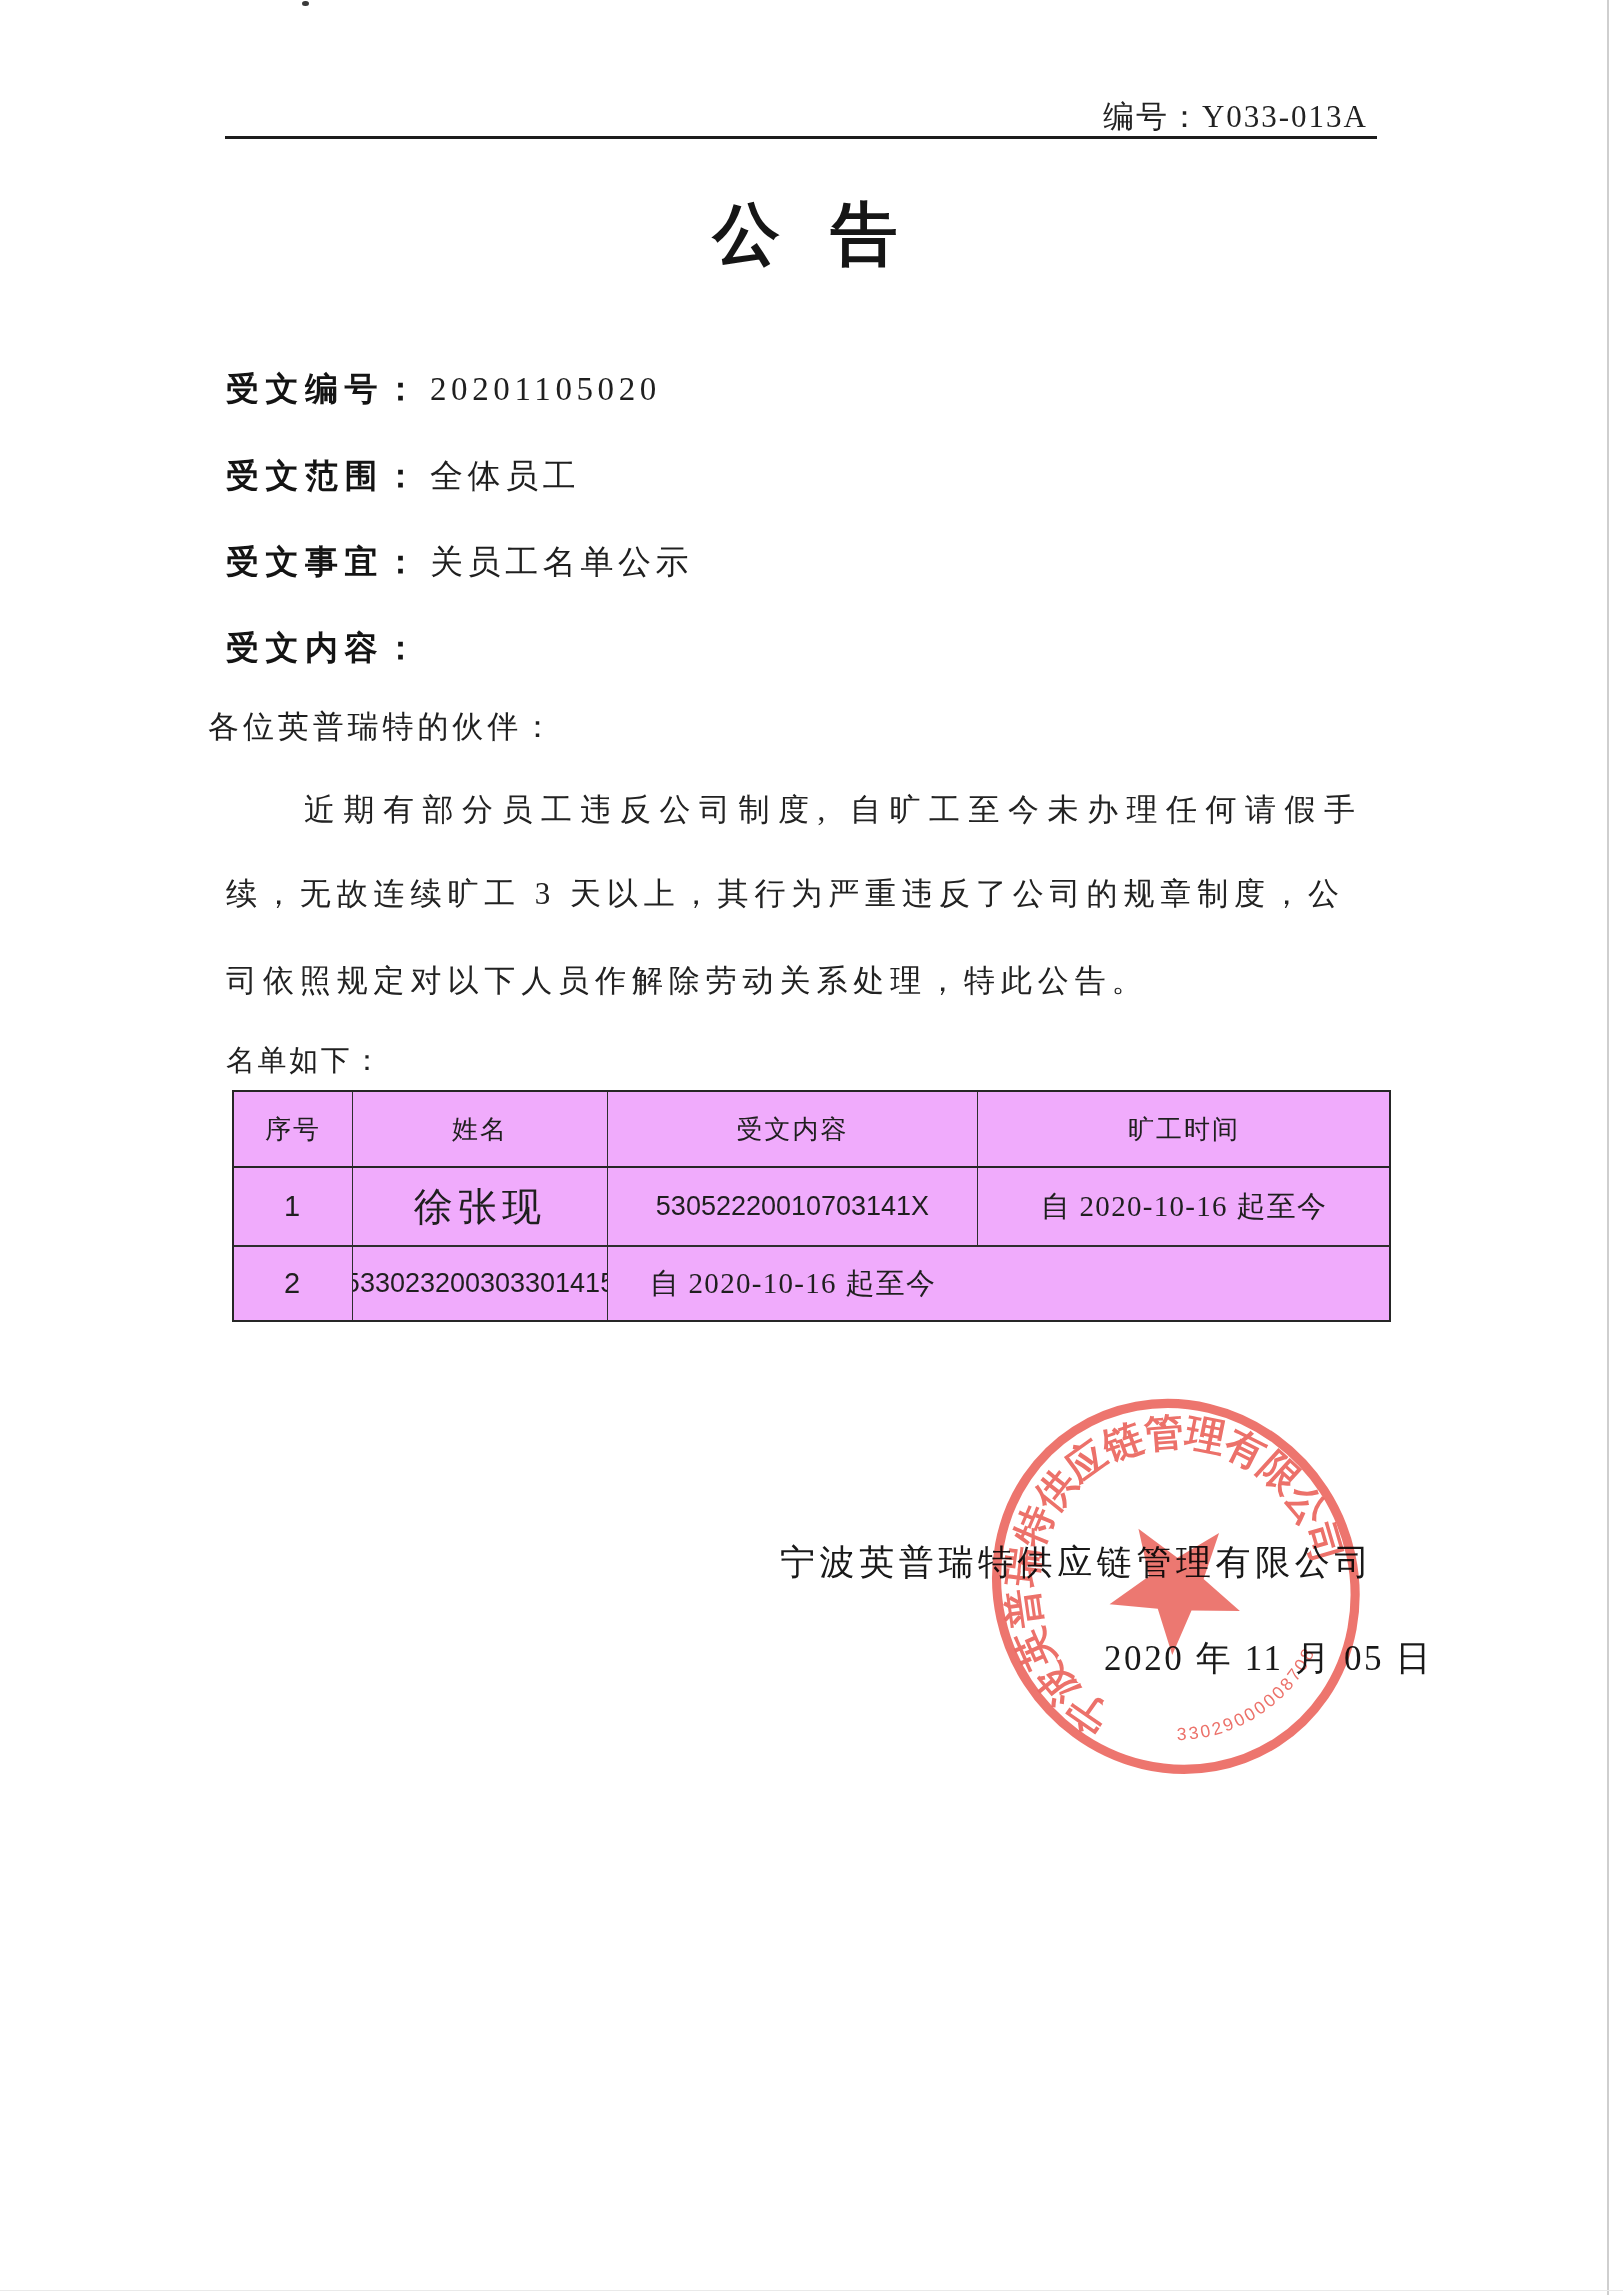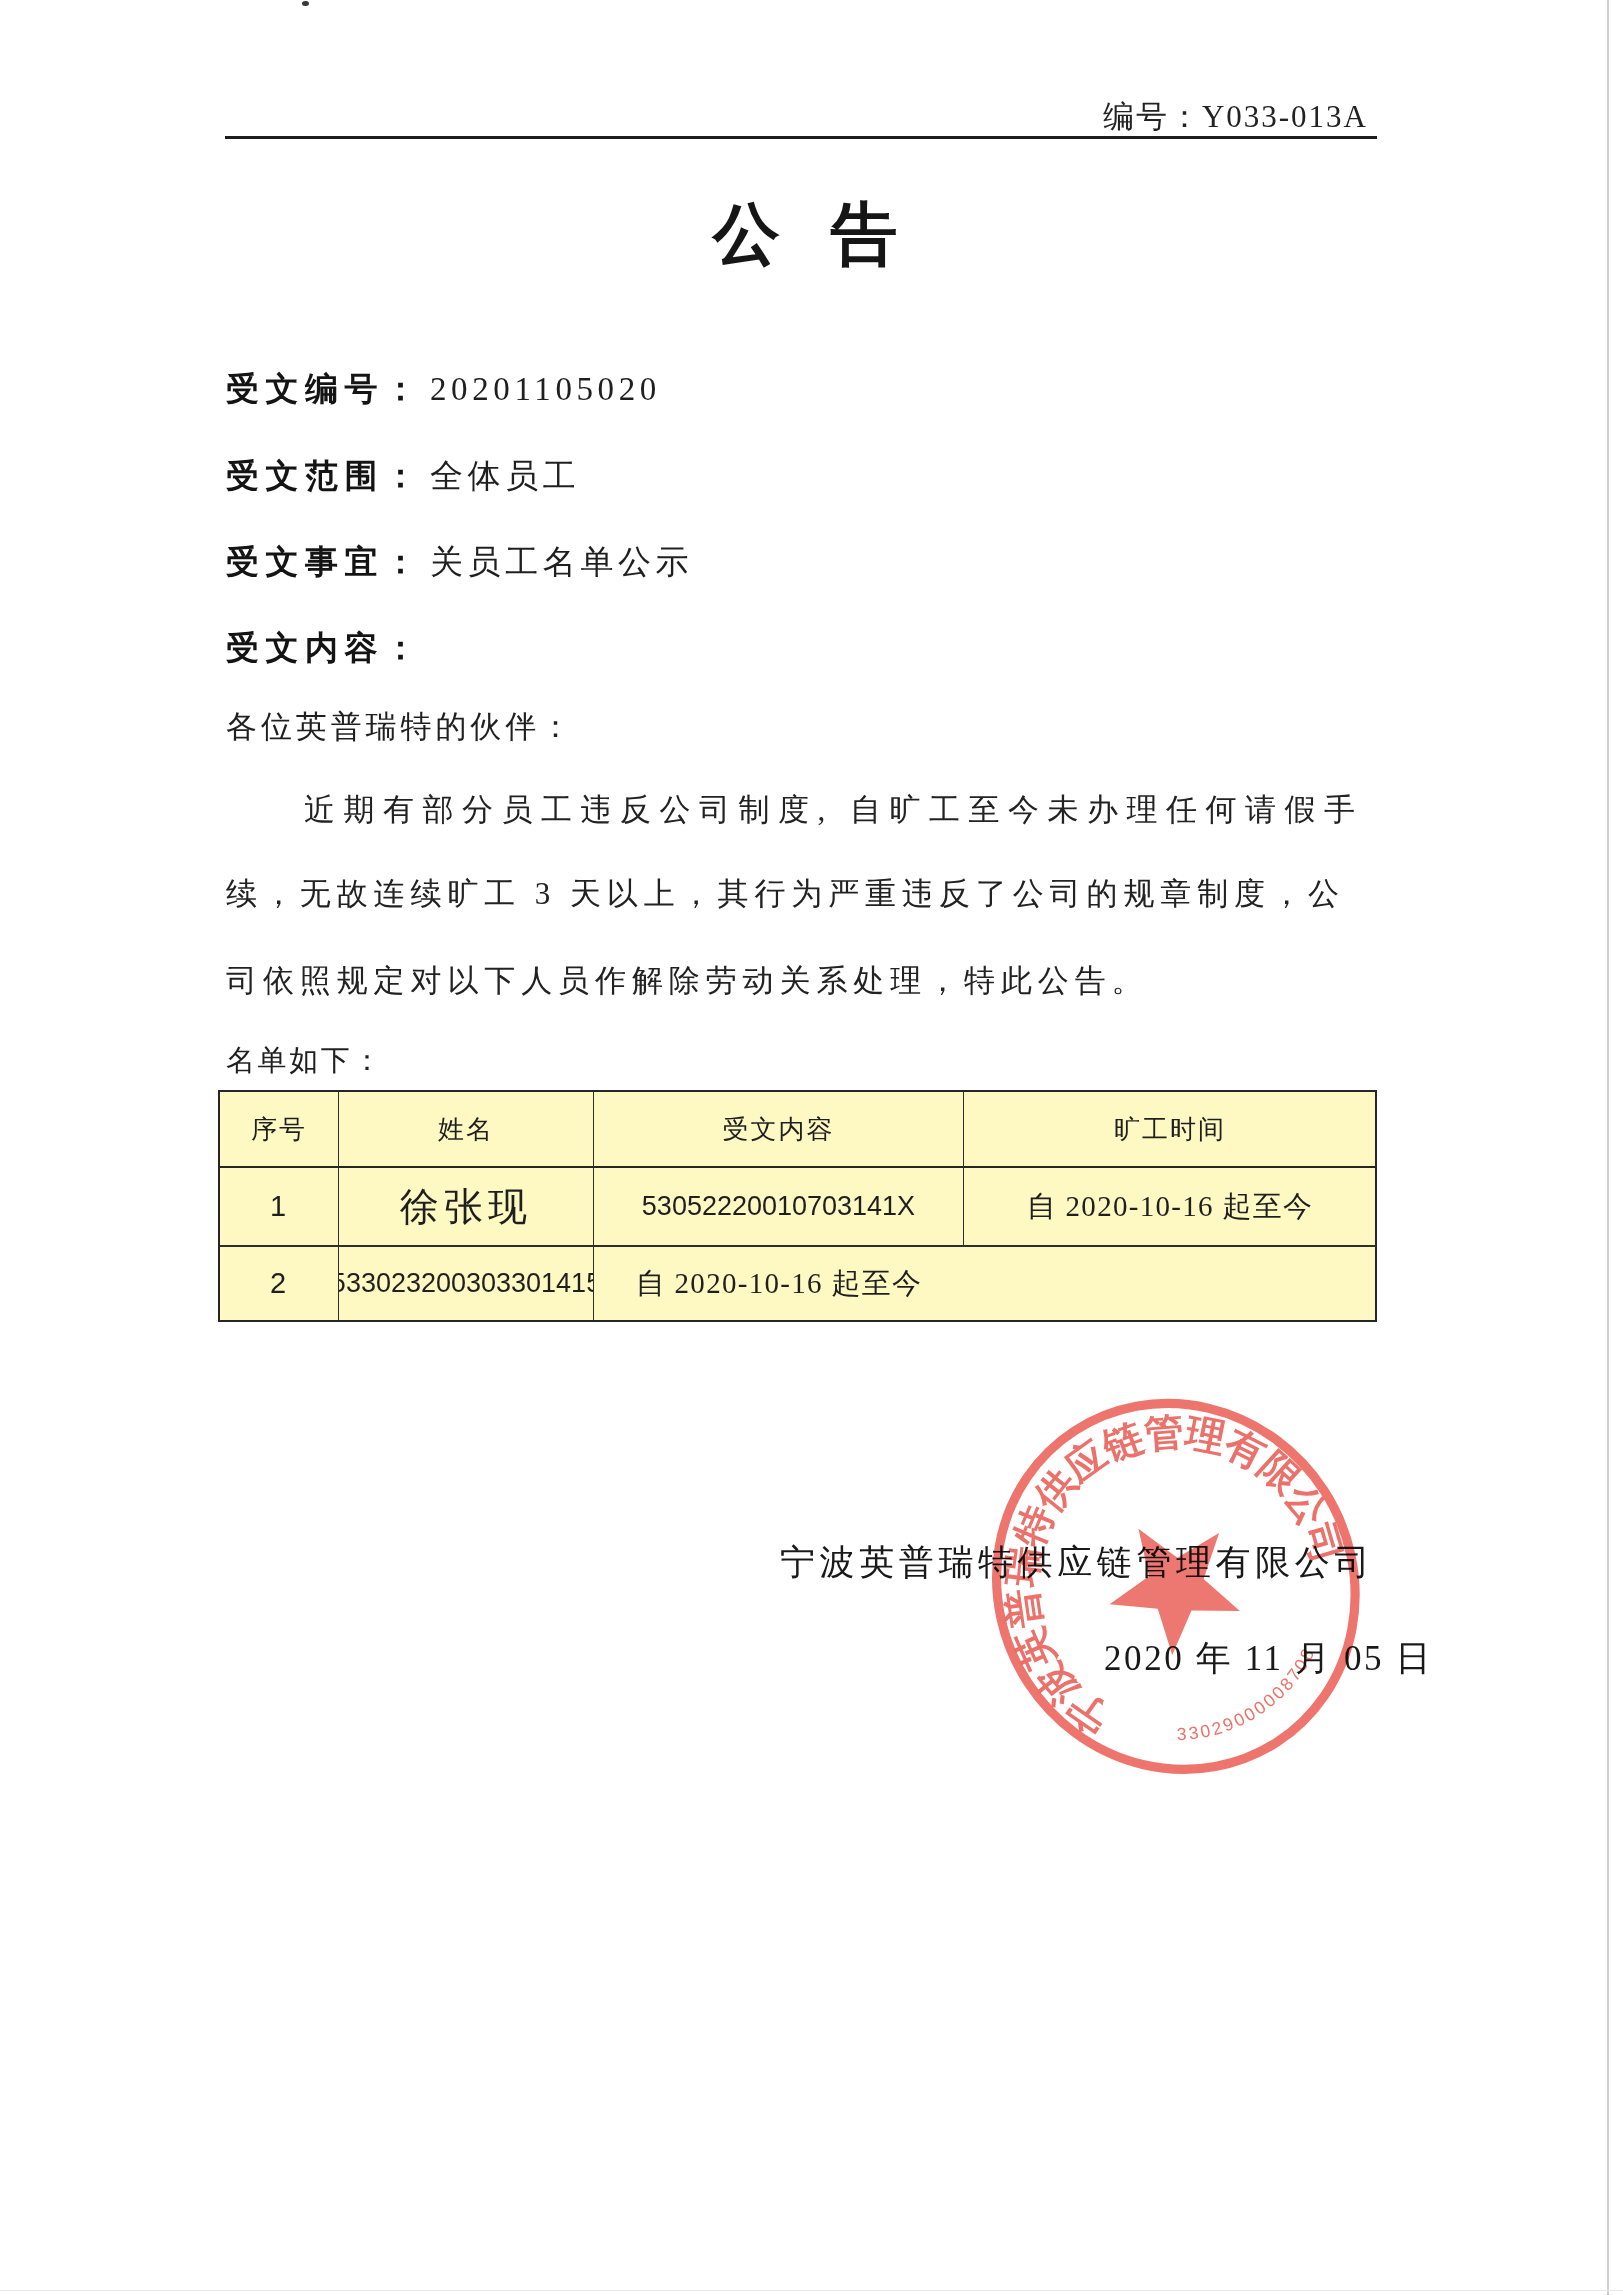--- a/index.html
+++ b/index.html
@@ -11,30 +11,30 @@
   .header-rule{top:136px;left:225px;width:1152px;height:3.3px;background:#1d1d1d;}
   
   .title{top:189px;left:0;width:1610px;text-align:center;font-size:67px;font-weight:bold;
          word-spacing:34px;color:#161616;}
   
   .field{left:226px;font-size:33px;line-height:45px;white-space:nowrap;}
   .f1{top:367px;} .f2{top:454px;} .f3{top:540px;} .f4{top:626px;}
   .f-label{font-weight:bold;letter-spacing:6.5px;color:#141414;}
   .f-value{margin-left:6.5px;letter-spacing:4.6px;}
   
-  .salutation{top:706px;left:226px;font-size:31px;letter-spacing:3.9px;}
+  .salutation{top:706px;left:208px;font-size:31px;letter-spacing:3.9px;}
   .bodyline{font-size:31px;white-space:nowrap;color:#222;}
   .b1{top:789px;left:304px;letter-spacing:8.5px;}
   .b2{top:873px;left:226px;letter-spacing:5.9px;}
   .b3{top:960px;left:226px;letter-spacing:5.9px;}
   .list-intro{top:1041px;left:226px;font-size:29px;letter-spacing:2.6px;}
   
-  .table{left:218px;top:1090px;width:1159px;border:2.6px solid #262626;
+  .table{left:232px;top:1090px;width:1159px;border:2.6px solid #262626;
          display:grid;grid-template-columns:119px 255px 370px 412px;
-         grid-template-rows:76px 79px 73px;box-sizing:border-box;background:#fef9c3;}
+         grid-template-rows:76px 79px 73px;box-sizing:border-box;background:#f0abfc;}
   .cell{display:flex;align-items:center;justify-content:center;
         border-right:1.3px solid #2e2e2e;border-bottom:2px solid #2e2e2e;
         font-size:26px;letter-spacing:2px;overflow:hidden;}
   .cell.lastcol{border-right:none;}
   .cell.hdr{border-bottom:2.6px solid #262626;}
   .cell.lastrow{border-bottom:none;}
   .cell.num{font-family:"Liberation Sans","DejaVu Sans",sans-serif;font-size:29px;}
   .cell.name{font-size:39px;letter-spacing:5.2px;}
   .cell.idno{font-family:"Liberation Sans","DejaVu Sans",sans-serif;font-size:27px;letter-spacing:0;}
   .cell.time{font-size:29px;letter-spacing:1.3px;}

